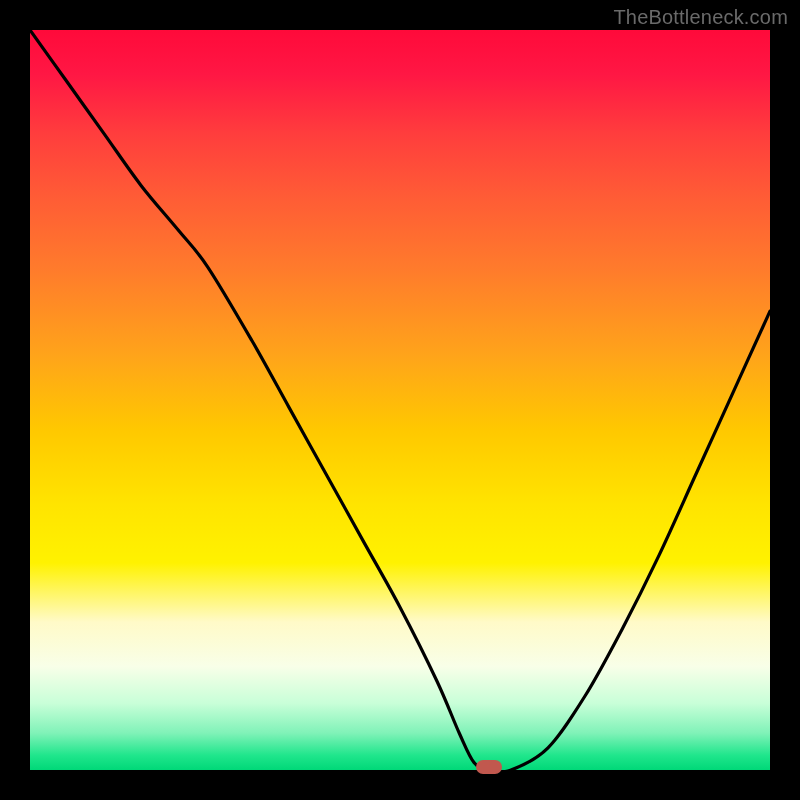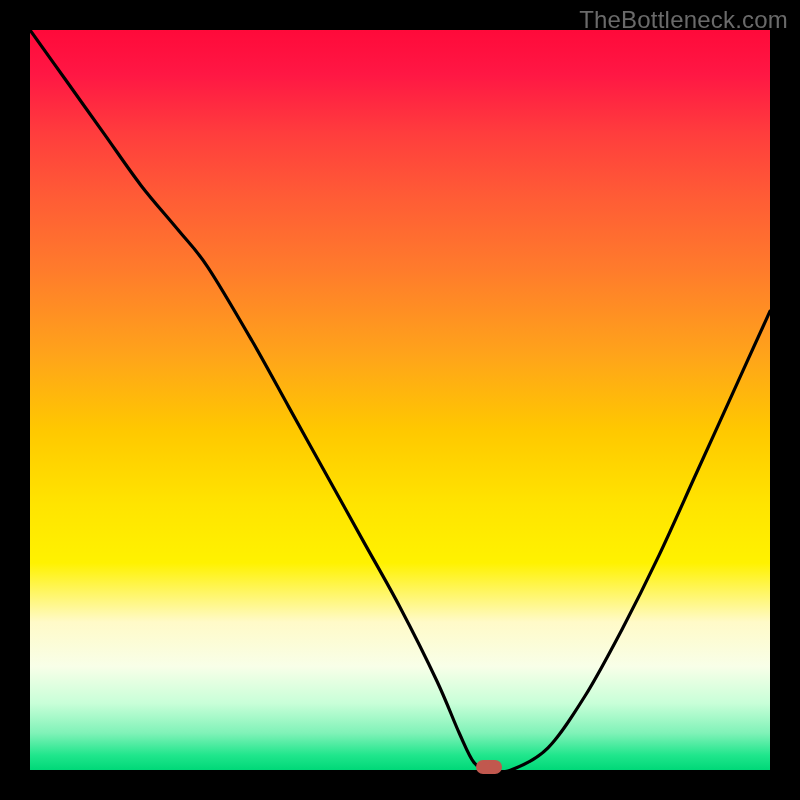--- a/index.html
+++ b/index.html
@@ -41,21 +41,21 @@
       #80f2b8 95%,
       #20e68c 98%,
       #00d878 100%
     );
   }
   .watermark {
     position: absolute;
     top: 6px;
     right: 12px;
     color: #6a6a6a;
-    font-size: 24px;
+    font-size: 20px;
     font-weight: 500;
     letter-spacing: 0.2px;
     user-select: none;
   }
   .curve {
     position: absolute;
     left: 0;
     top: 0;
     width: 740px;
     height: 740px;

